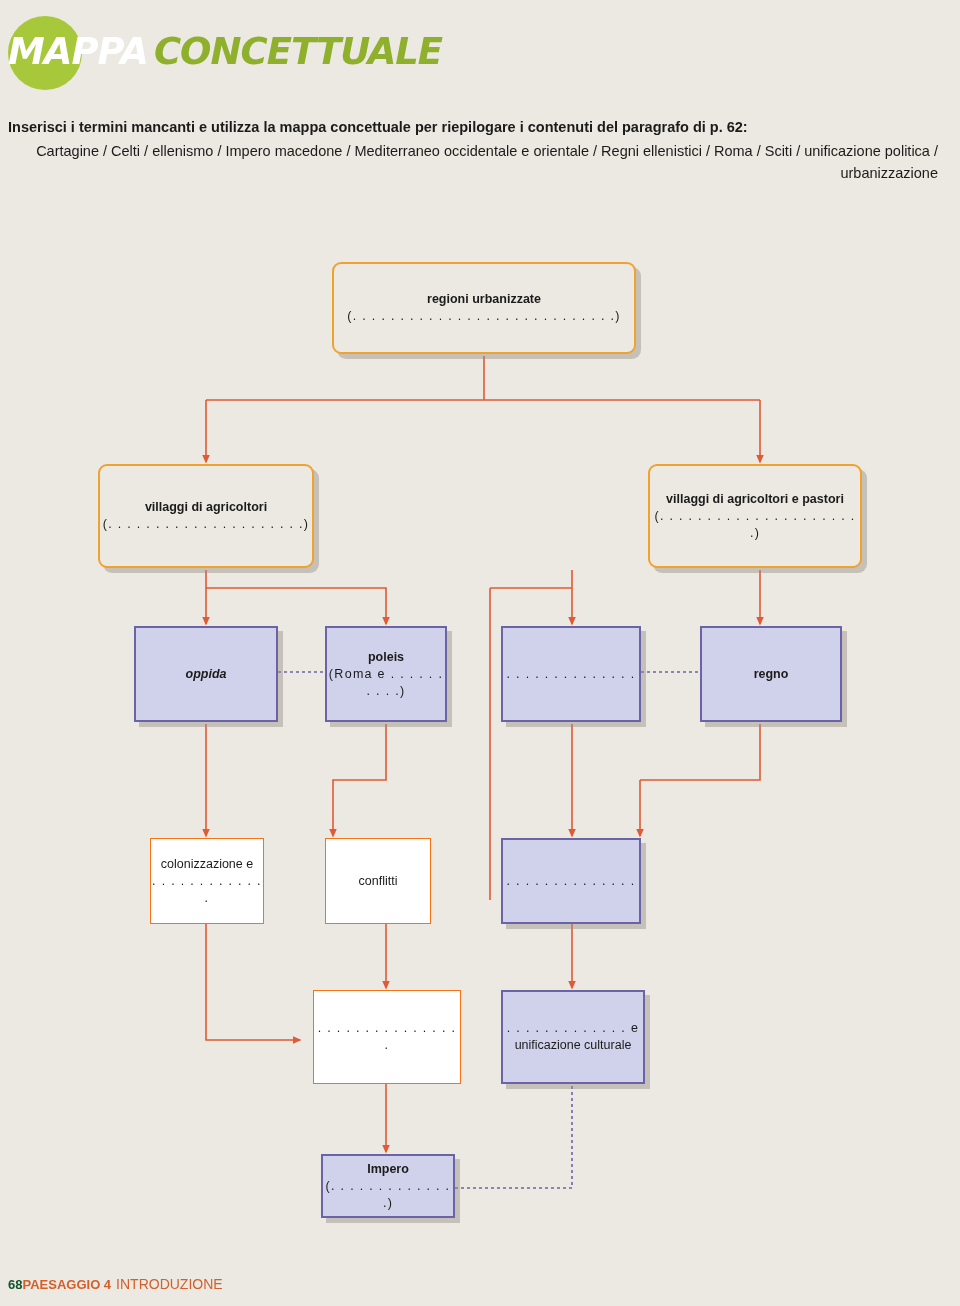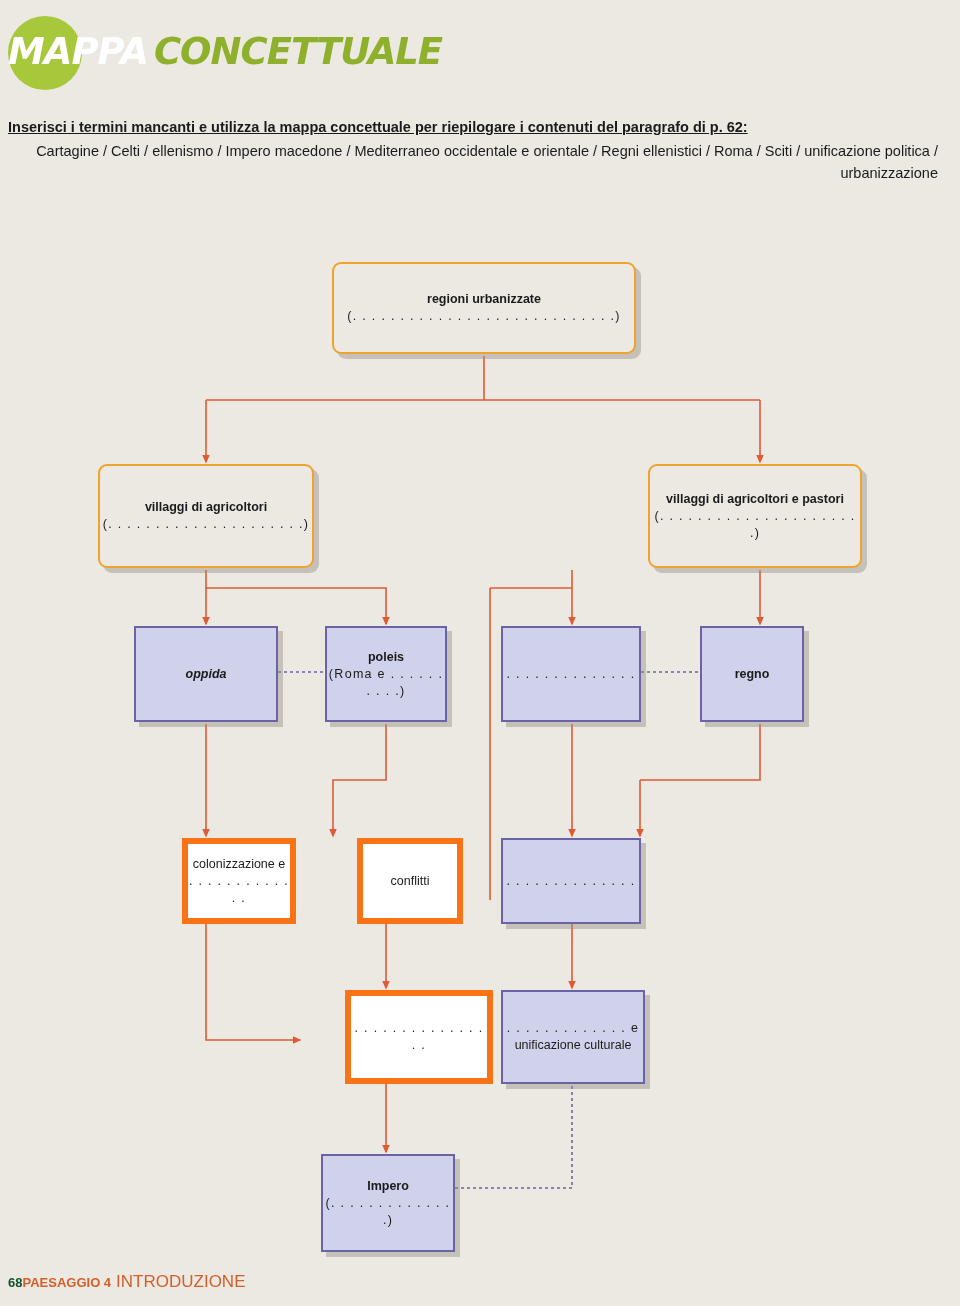--- a/index.html
+++ b/index.html
@@ -65,21 +65,20 @@
     position: absolute;
     left: 8px;
     top: 116px;
     width: 930px;
   }
   .intro .line1 {
     font-size: 14.5px;
     font-weight: bold;
     color: #1b1b1b;
     line-height: 22px;
-    text-decoration: underline;
   }
   .intro .line2 {
     font-size: 14.5px;
     color: #1b1b1b;
     line-height: 22px;
     margin-top: 2px;
     text-align: right;
   }
 
   
@@ -129,23 +128,22 @@
   .node.purple .t {
     font-weight: bold;
   }
   .node.purple.italic .t {
     font-weight: bold;
     font-style: italic;
   }
 
   
   .node.white {
-    border: 6px solid #f97316;
+    border: 1px solid #f97316;
     background: #ffffff;
-    margin-left: 32px;
   }
 
   .dots {
     letter-spacing: 1.3px;
   }
 
   
   .footer {
     position: absolute;
     left: 8px;
@@ -158,21 +156,21 @@
     color: #14532d;
     font-size: 13px;
   }
   .footer .f1 {
     font-weight: bold;
     color: #d35f2a;
     font-size: 13px;
   }
   .footer .f2 {
     color: #d35f2a;
-    font-size: 17px;
+    font-size: 14px;
     margin-left: 5px;
     margin-top: 16px;
   }
 </style>
 </head>
 <body>
 
 <div class="header">
   <div class="logo-circle"></div>
   <div class="logo-text">
@@ -254,21 +252,21 @@
 
   <div class="node purple" style="left:325px; top:626px; width:122px; height:96px;">
     <div class="t">poleis</div>
     <div class="dots">(Roma e . . . . . . . . . .)</div>
   </div>
 
   <div class="node purple" style="left:501px; top:626px; width:140px; height:96px;">
     <div class="dots">. . . . . . . . . . . . . .</div>
   </div>
 
-  <div class="node purple" style="left:700px; top:626px; width:104px; height:96px;">
+  <div class="node purple" style="left:700px; top:626px; width:142px; height:96px;">
     <div class="t">regno</div>
   </div>
 
   <div class="node white" style="left:150px; top:838px; width:114px; height:86px;">
     <div>colonizzazione e</div>
     <div class="dots">. . . . . . . . . . . . .</div>
   </div>
 
   <div class="node white" style="left:325px; top:838px; width:106px; height:86px;">
     <div>conflitti</div>
@@ -280,21 +278,21 @@
 
   <div class="node white" style="left:313px; top:990px; width:148px; height:94px;">
     <div class="dots">. . . . . . . . . . . . . . . .</div>
   </div>
 
   <div class="node purple" style="left:501px; top:990px; width:144px; height:94px;">
     <div class="dots">. . . . . . . . . . . . . e</div>
     <div>unificazione culturale</div>
   </div>
 
-  <div class="node purple" style="left:321px; top:1154px; width:134px; height:98px;">
+  <div class="node purple" style="left:321px; top:1154px; width:134px; height:64px;">
     <div class="t">Impero</div>
     <div class="dots">(. . . . . . . . . . . . . .)</div>
   </div>
 
 </div>
 
 <div class="footer">
   <span class="pg">68</span><span class="f1">PAESAGGIO 4</span><span class="f2">INTRODUZIONE</span>
 </div>
 

